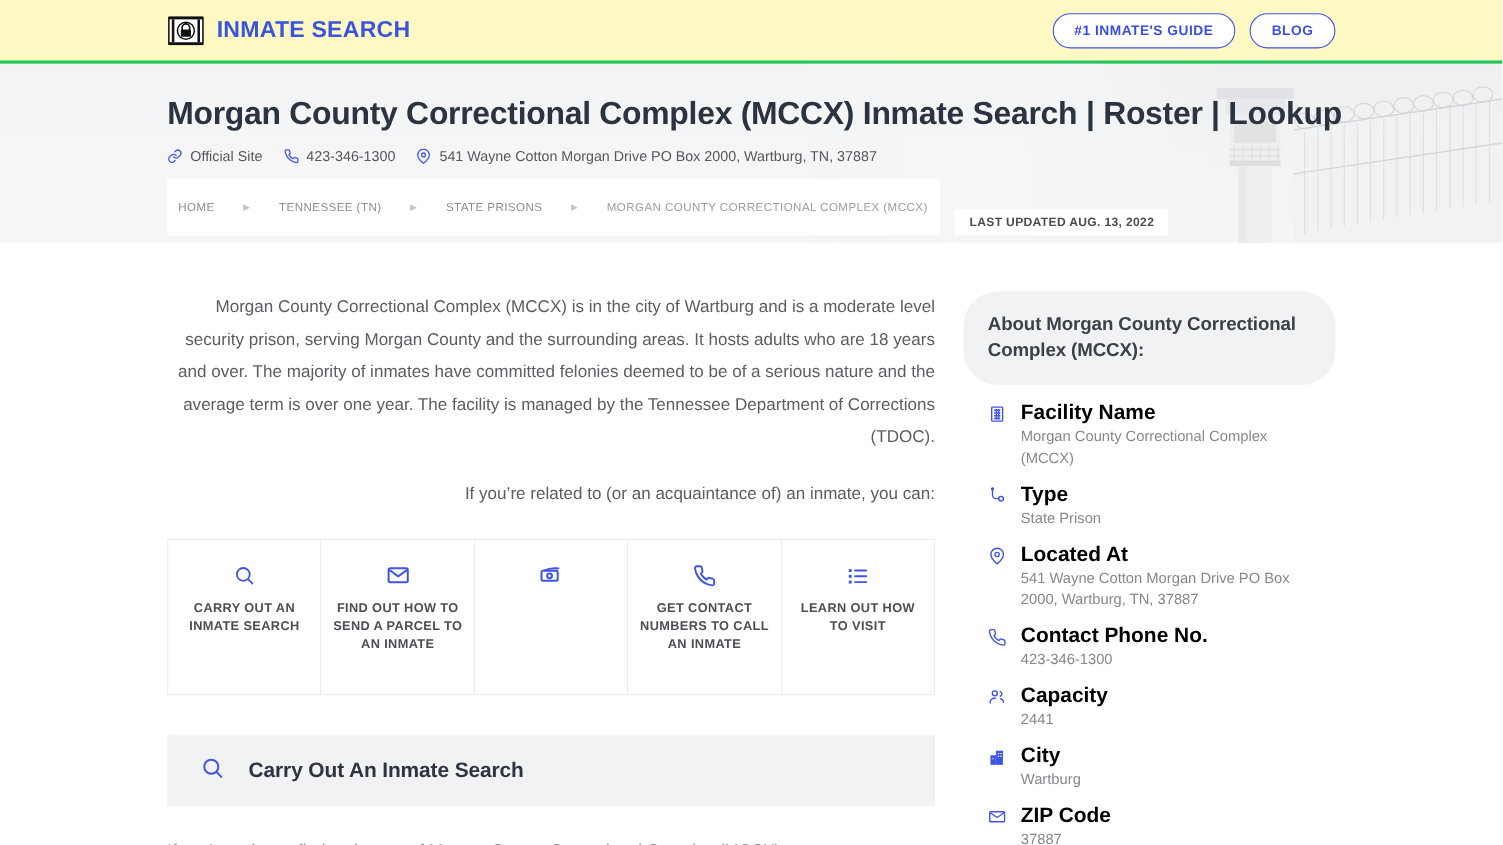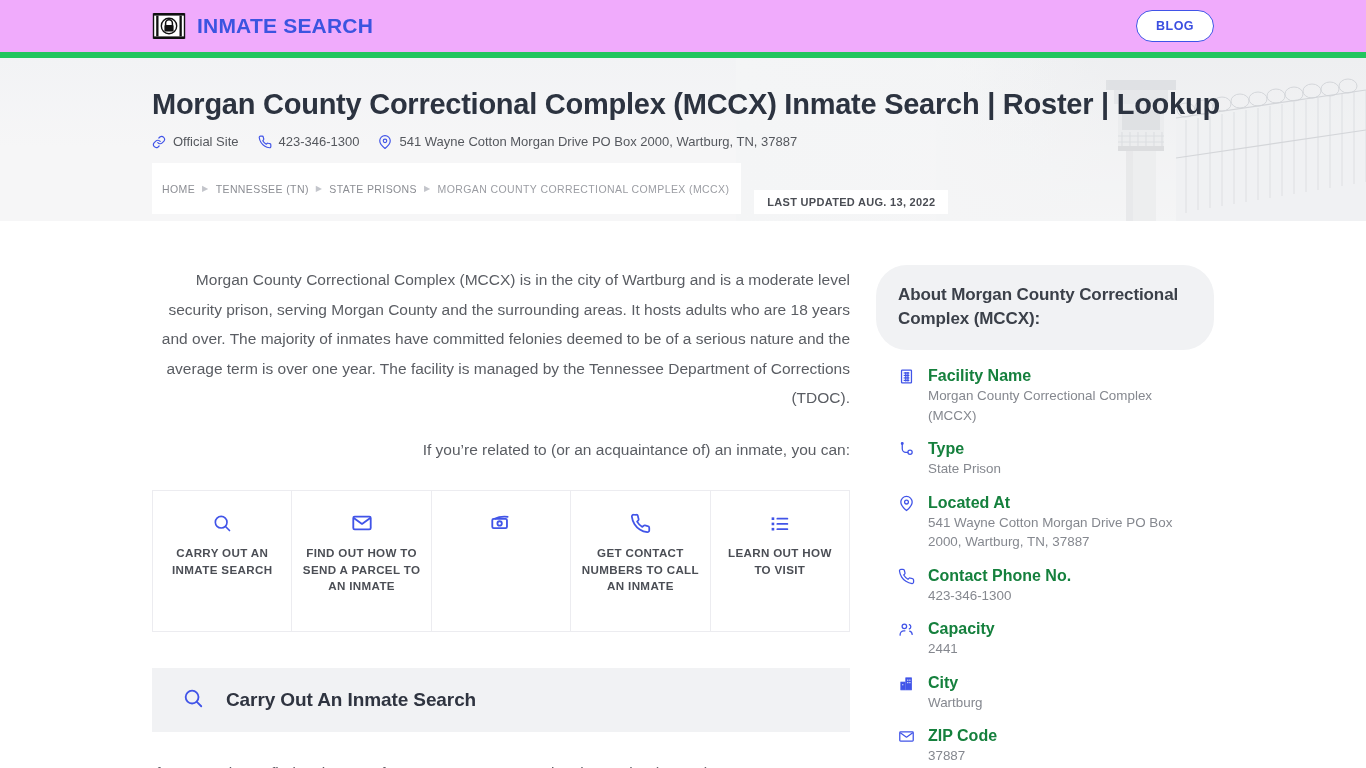--- a/index.html
+++ b/index.html
@@ -8,22 +8,22 @@
     height: 768px;
     overflow: hidden;
     background: #ffffff;
     font-family: "Liberation Sans", sans-serif;
     -webkit-font-smoothing: antialiased;
   }
 
   
   .topnav {
     height: 58px;
-    background: #f0abfc;
-    border-bottom: 6px solid #22c55e;
+    background: #fef9c3;
+    border-bottom: 3px solid #22c55e;
     display: flex;
     align-items: center;
     padding: 0 152px;
     position: relative;
   }
   .brand { display: flex; align-items: center; gap: 11px; }
   .brand-logo { width: 34px; height: 34px; display: block; }
   .brand-name {
     font-size: 21px;
     font-weight: 700;
@@ -97,21 +97,21 @@
     display: flex;
     align-items: stretch;
     margin-top: 14px;
     font-size: 10.5px;
     letter-spacing: 0.4px;
     gap: 0;
   }
   .crumbs-list {
     display: flex;
     align-items: center;
-    gap: 7px;
+    gap: 26px;
     background: rgba(255,255,255,0.92);
     padding: 6px 12px 6px 10px;
     color: #8b8d93;
     text-transform: uppercase;
   }
   .crumbs-list a { color: #8b8d93; text-decoration: none; cursor: pointer; }
   .crumbs-list .sep {
     color: #c3c5cb; font-size: 8px; line-height: 1;
   }
   .crumbs-list .current { color: #9b9da3; }
@@ -218,23 +218,23 @@
   .side-list { padding: 16px 22px 0; }
   .side-row {
     display: flex;
     gap: 12px;
     margin-bottom: 14px;
   }
   .side-ico { flex: 0 0 18px; width: 18px; padding-top: 2px; }
   .side-ico svg { display: block; }
   .side-txt { min-width: 0; }
   .side-k {
-    font-size: 16px;
-    font-weight: 700;
-    color: #15803d;
+    font-size: 19px;
+    font-weight: 700;
+    color: #000000;
     line-height: 19px;
   }
   .side-v {
     font-size: 13.4px;
     color: #85888f;
     line-height: 19.5px;
     margin-top: 1px;
   }
 </style>
 </head>
@@ -249,20 +249,21 @@
       <rect x="4.2" y="6.6" width="2.3" height="20.8" fill="#111"></rect>
       <rect x="27.5" y="6.6" width="2.3" height="20.8" fill="#111"></rect>
       <circle cx="17" cy="17" r="8.4" fill="#111"></circle>
       <circle cx="17" cy="17" r="7" fill="#fff"></circle>
       <path d="M13.6 16.2v-2.1a3.4 3.4 0 0 1 6.8 0v2.1" fill="none" stroke="#111" stroke-width="1.5"></path>
       <rect x="12.4" y="15.9" width="9.2" height="6.6" rx="1" fill="#111"></rect>
     </svg>
     <span class="brand-name">INMATE SEARCH</span>
   </div>
   <div class="nav-actions">
+    <button class="pill">#1 INMATE'S GUIDE</button>
     <button class="pill">BLOG</button>
   </div>
 </div>
 
 <div class="hero">
   <svg class="hero-art" viewBox="0 0 430 163" preserveAspectRatio="xMaxYMid slice">
     <defs>
       <linearGradient id="sky" x1="0" y1="0" x2="0" y2="1">
         <stop offset="0%" stop-color="#ebecee"></stop>
         <stop offset="100%" stop-color="#f4f5f6"></stop>

